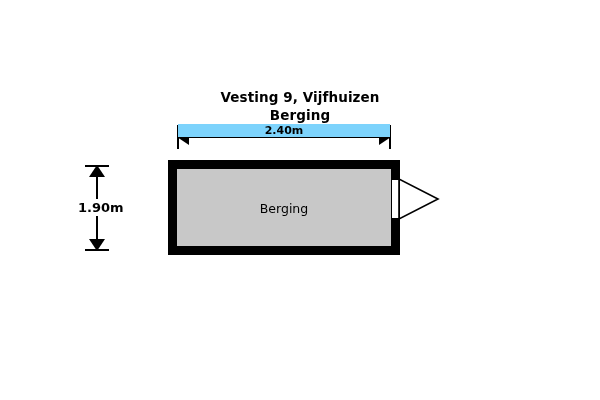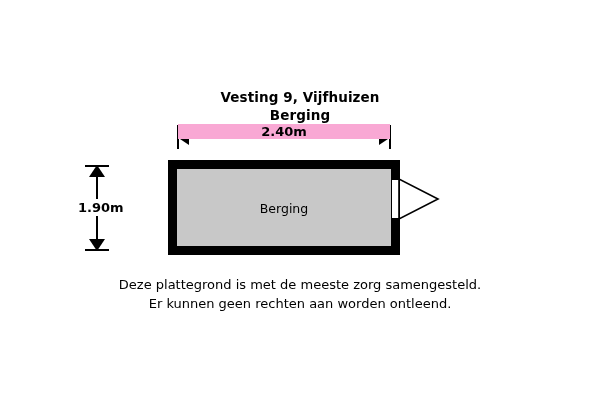--- a/index.html
+++ b/index.html
@@ -122,23 +122,23 @@
     width: 2px;
     height: 24px;
     background: #000000;
   }
   .dim-top-label {
     position: absolute;
     left: 178px;
     top: 124px;
     width: 212px;
     text-align: center;
-    font-size: 13px;
+    font-size: 11px;
     font-weight: bold;
-    background: #f9a8d4;
+    background: #7dd3fc;
     padding: 0 4px;
     box-sizing: border-box;
   }
   .dim-left {
     position: absolute;
     left: 96px;
     top: 166px;
     width: 2px;
     height: 84px;
     background: #000000;
@@ -220,18 +220,14 @@
   <div class="plan-outer">
     <div class="plan-inner"></div>
     <div class="room-label">Berging</div>
   </div>
 
   <div class="door-frame"></div>
   <svg class="door-arc" viewBox="0 0 46 46">
     <path d="M1 3 L1 43 L40 23 Z" fill="none" stroke="#000000" stroke-width="1.6"></path>
   </svg>
 
-  <div class="disclaimer">
-    <div>Deze plattegrond is met de meeste zorg samengesteld.</div>
-    <div>Er kunnen geen rechten aan worden ontleend.</div>
-  </div>
 
 </div>
 
 </body></html>

